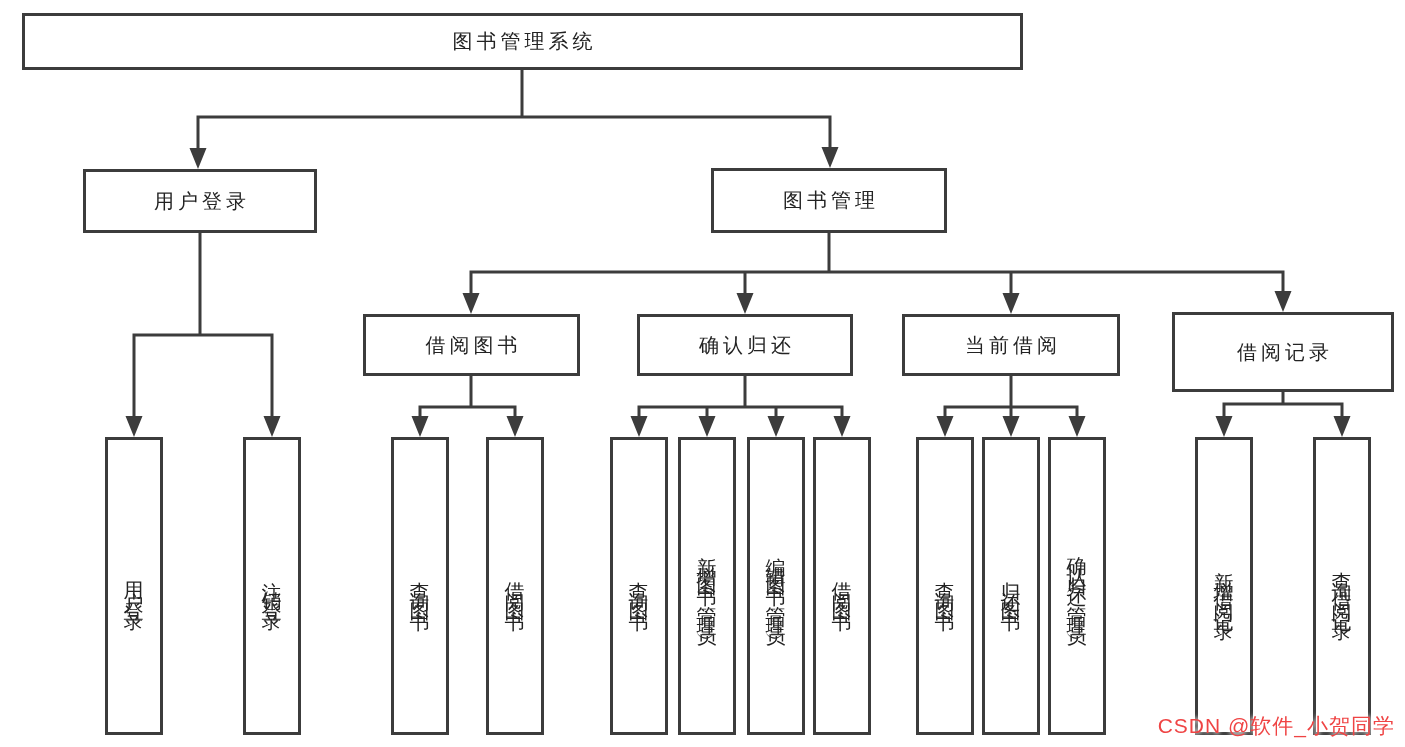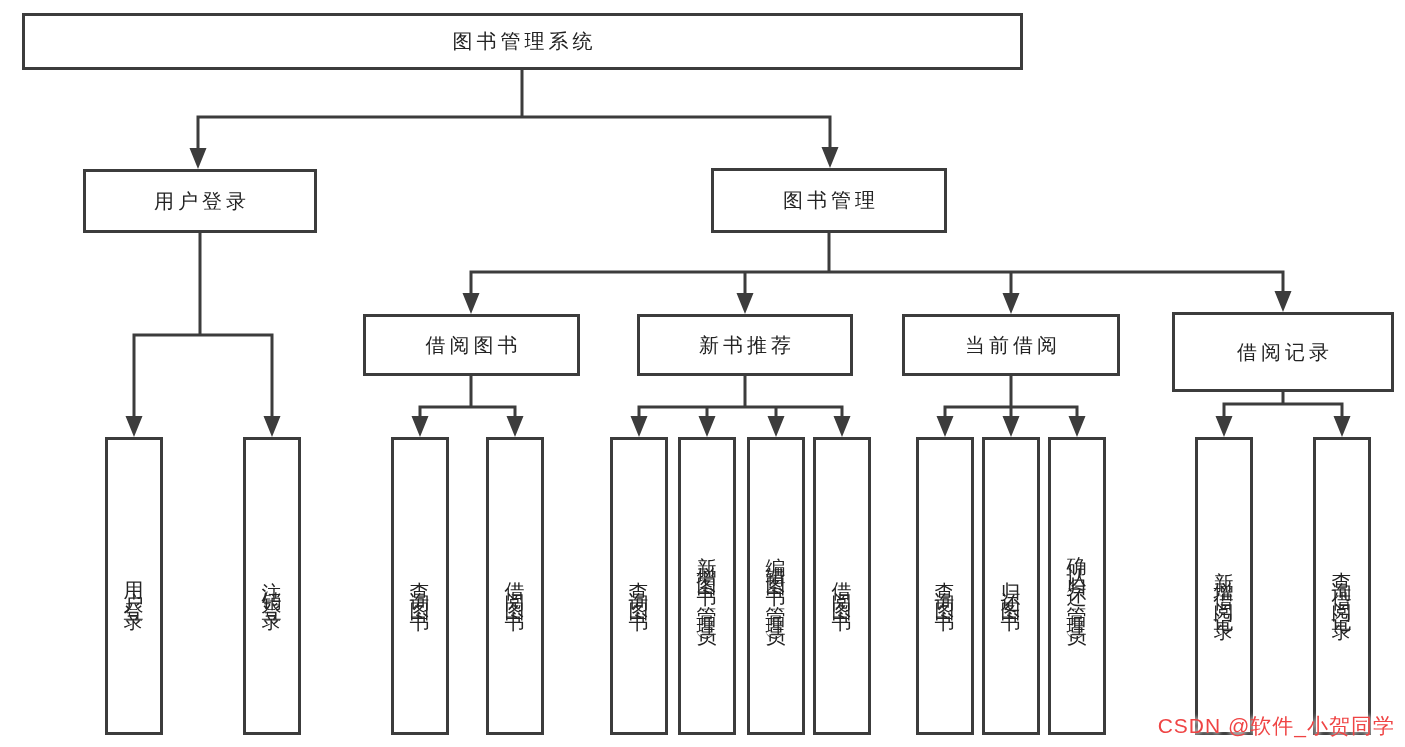--- a/index.html
+++ b/index.html
@@ -147,21 +147,21 @@
       M1215.5,416 H1232.5 L1224,437 Z
       M1333.5,416 H1350.5 L1342,437 Z"></path>
   </svg>
 
   <div class="box" id="n-root">图书管理系统</div>
 
   <div class="box" id="n-l2-0">用户登录</div>
   <div class="box" id="n-l2-1">图书管理</div>
 
   <div class="box" id="n-l3-0">借阅图书</div>
-  <div class="box" id="n-l3-1">新书推荐</div>
+  <div class="box" id="n-l3-1">确认归还</div>
   <div class="box" id="n-l3-2">当前借阅</div>
   <div class="box" id="n-l3-3">借阅记录</div>
 
   <div class="box leaf" id="leaf-ul-0">
     <span class="vtext">用户登录</span>
   </div>
   <div class="box leaf" id="leaf-ul-1">
     <span class="vtext">注销登录</span>
   </div>
 

